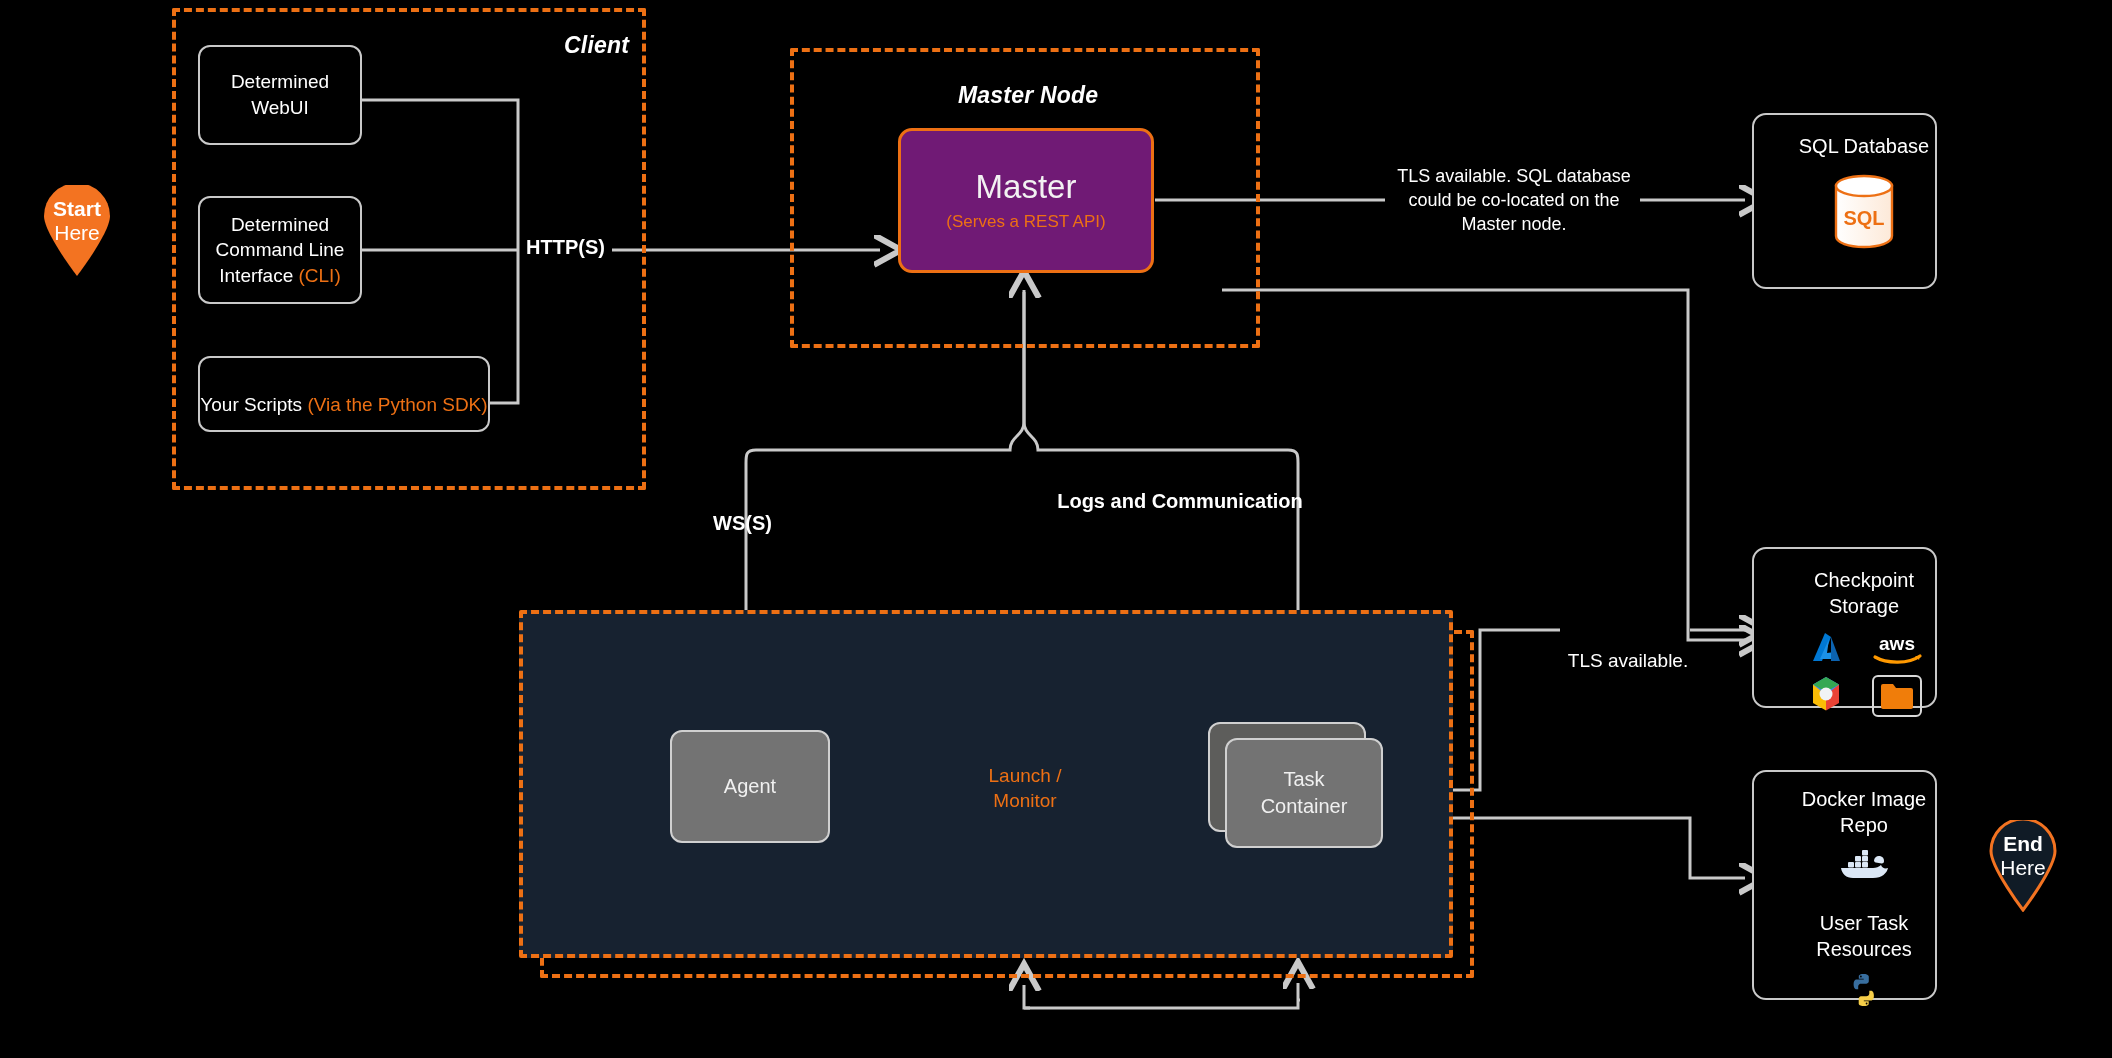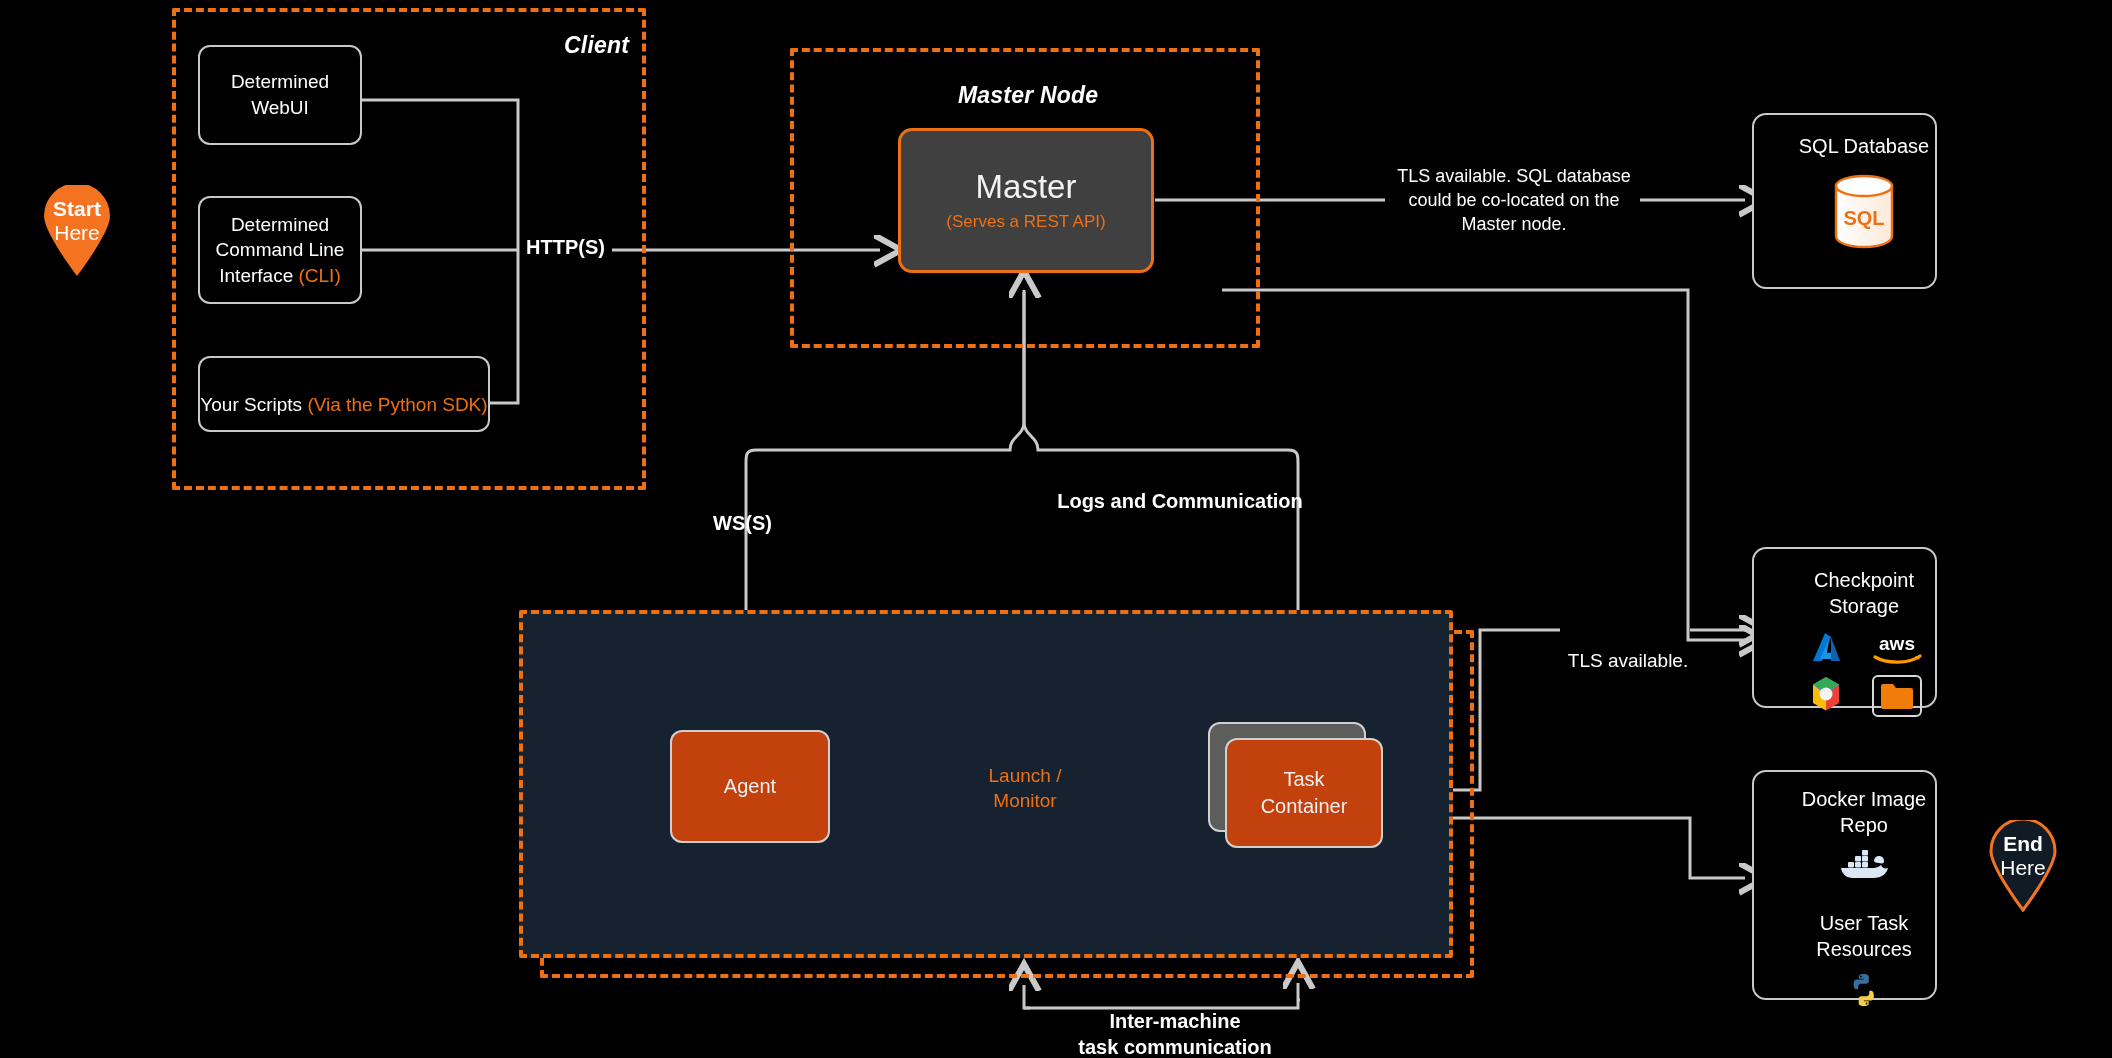--- a/index.html
+++ b/index.html
@@ -15,28 +15,28 @@
   .zone-label{font-size:23px;font-weight:700;letter-spacing:.2px;
               color:#ffffff;white-space:nowrap;font-style:italic;}
 
   
   .card{border:2.5px solid #c9c9c9;border-radius:12px;background:#000;
         display:flex;align-items:center;justify-content:center;text-align:center;}
   .card-text{font-size:19px;line-height:1.35;color:#fff;font-weight:400;}
   .accent{color:#ed7014;}
 
   
-  .master-card{border:3px solid #ed7014;border-radius:14px;background:#404040;
+  .master-card{border:3px solid #ed7014;border-radius:14px;background:#701a75;
                display:flex;flex-direction:column;align-items:center;
                justify-content:center;text-align:left;}
   .master-title{font-size:33px;color:#f2f2f2;font-weight:400;line-height:1.1;}
   .master-sub{font-size:17px;color:#ed7014;margin-top:6px;}
 
   
-  .greybox{background:#c2410c;border:2.5px solid #d0d0d0;border-radius:12px;
+  .greybox{background:#737373;border:2.5px solid #d0d0d0;border-radius:12px;
            display:flex;align-items:center;justify-content:center;text-align:center;}
   .greybox .t{font-size:20px;color:#f0f0f0;line-height:1.35;}
   .greybox-back{background:#5d5d5b;border:2.5px solid #d0d0d0;border-radius:12px;}
 
   
   .rescard{border:2.5px solid #c9c9c9;border-radius:14px;background:#000;
            display:flex;flex-direction:column;align-items:center;padding-left:39px;}
   .res-title{font-size:20px;font-weight:400;color:#fff;text-align:center;
              line-height:1.3;}
 
@@ -181,24 +181,20 @@
   <div class="abs greybox-back" style="left:1208px;top:722px;width:158px;height:110px;"></div>
   <div class="abs greybox" style="left:1225px;top:738px;width:158px;height:110px;">
     <div class="t">
       <span>Task</span><br>
       <span>Container</span>
     </div>
   </div>
 
   <div class="abs elabel" style="left:1543px;top:650px;width:170px;">TLS available.</div>
 
-  <div class="abs elabel-b" style="left:1040px;top:1010px;width:270px;">
-    <div>Inter-machine</div>
-    <div style="margin-top:3px;">task communication</div>
-  </div>
 
   <div class="abs rescard" style="left:1752px;top:113px;width:185px;height:176px;padding-top:18px;">
     <div class="res-title">SQL Database</div>
     <div style="margin-top:14px;">
       <svg width="64" height="76" viewBox="0 0 64 76">
         <defs>
           <linearGradient id="sqlg" x1="0" y1="0" x2="1" y2="0">
             <stop offset="0" stop-color="#ffffff"></stop>
             <stop offset="1" stop-color="#fde9d8"></stop>
           </linearGradient>

